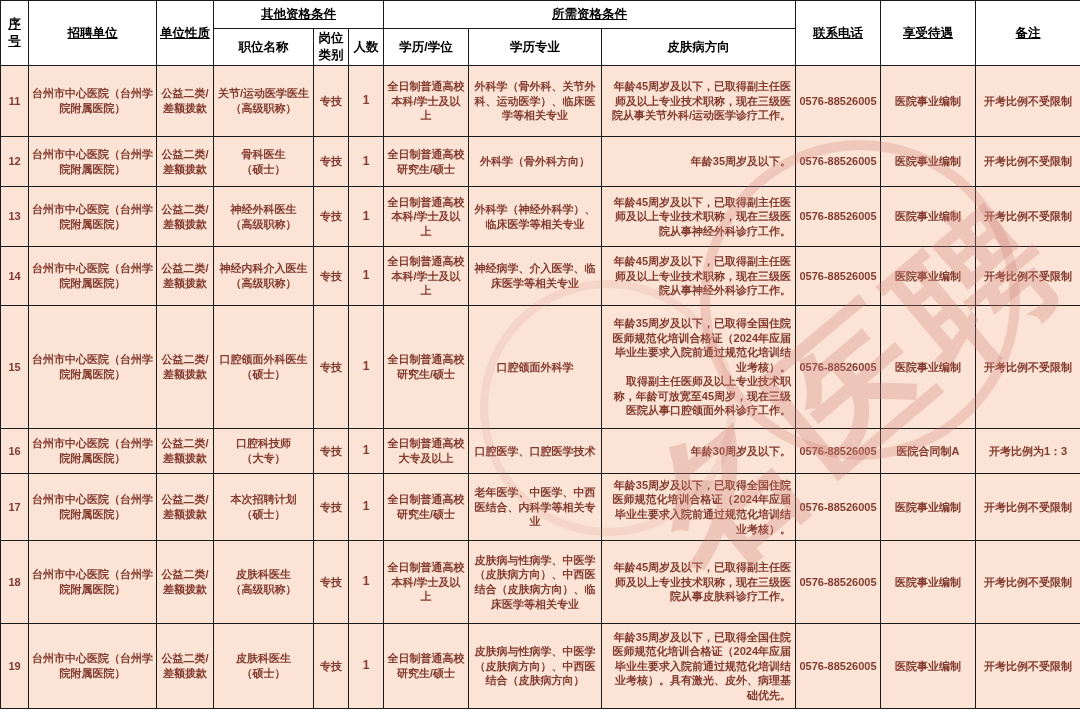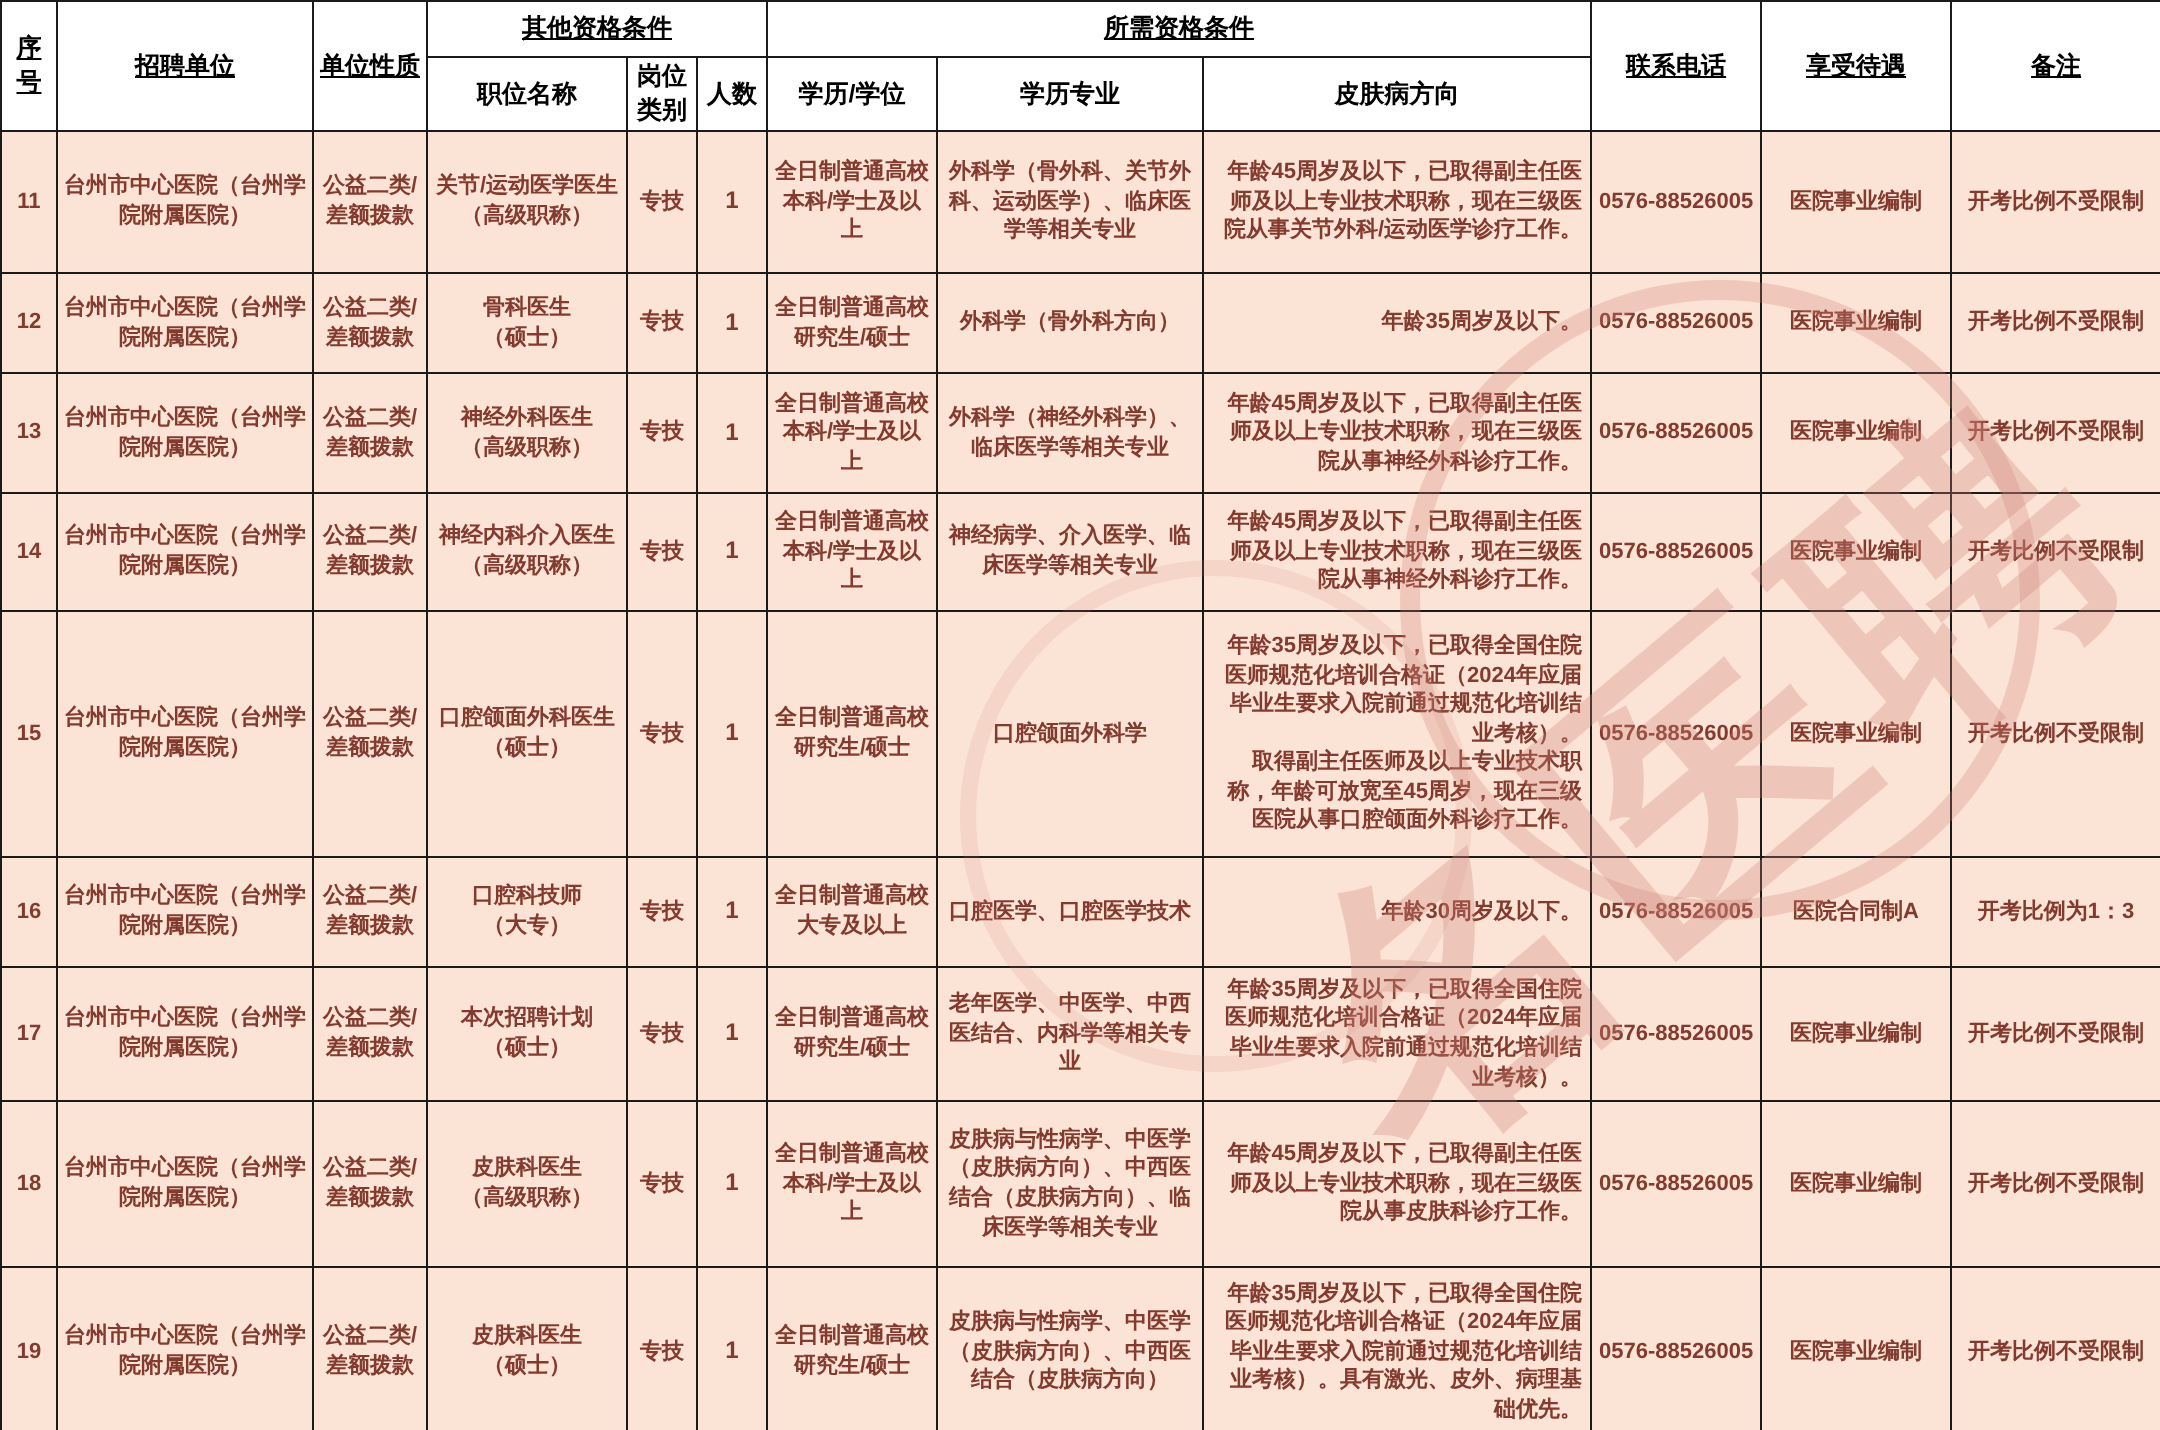--- a/index.html
+++ b/index.html
@@ -36,21 +36,21 @@
     color:var(--body-text);
     font-size:11px;font-weight:bold;line-height:1.32;
   }
   tr.h1{height:28px;text-decoration:underline;}
   tr.h2{height:34px;margin-top:28px;}
   tr.r11{height:71px;}
   tr.r12{height:50px;margin-left:43px;}
   tr.r13{height:60px;}
   tr.r14{height:59px;}
   tr.r15{height:123px;}
-  tr.r16{height:55px;border-radius:14px;}
+  tr.r16{height:45px;border-radius:14px;}
   tr.r17{height:67px;}
   tr.r18{height:83px;}
   tr.r19{height:85px;}
   td.c-pos,td.c-other{white-space:pre-line;}
   td.c-other{text-align:right;padding-left:5px;padding-right:4px;}
   td.c-count{font-size:12px;}
   
   .wm{position:absolute;pointer-events:none;z-index:5;}
   .wm-text{
     left:735px;top:420px;

